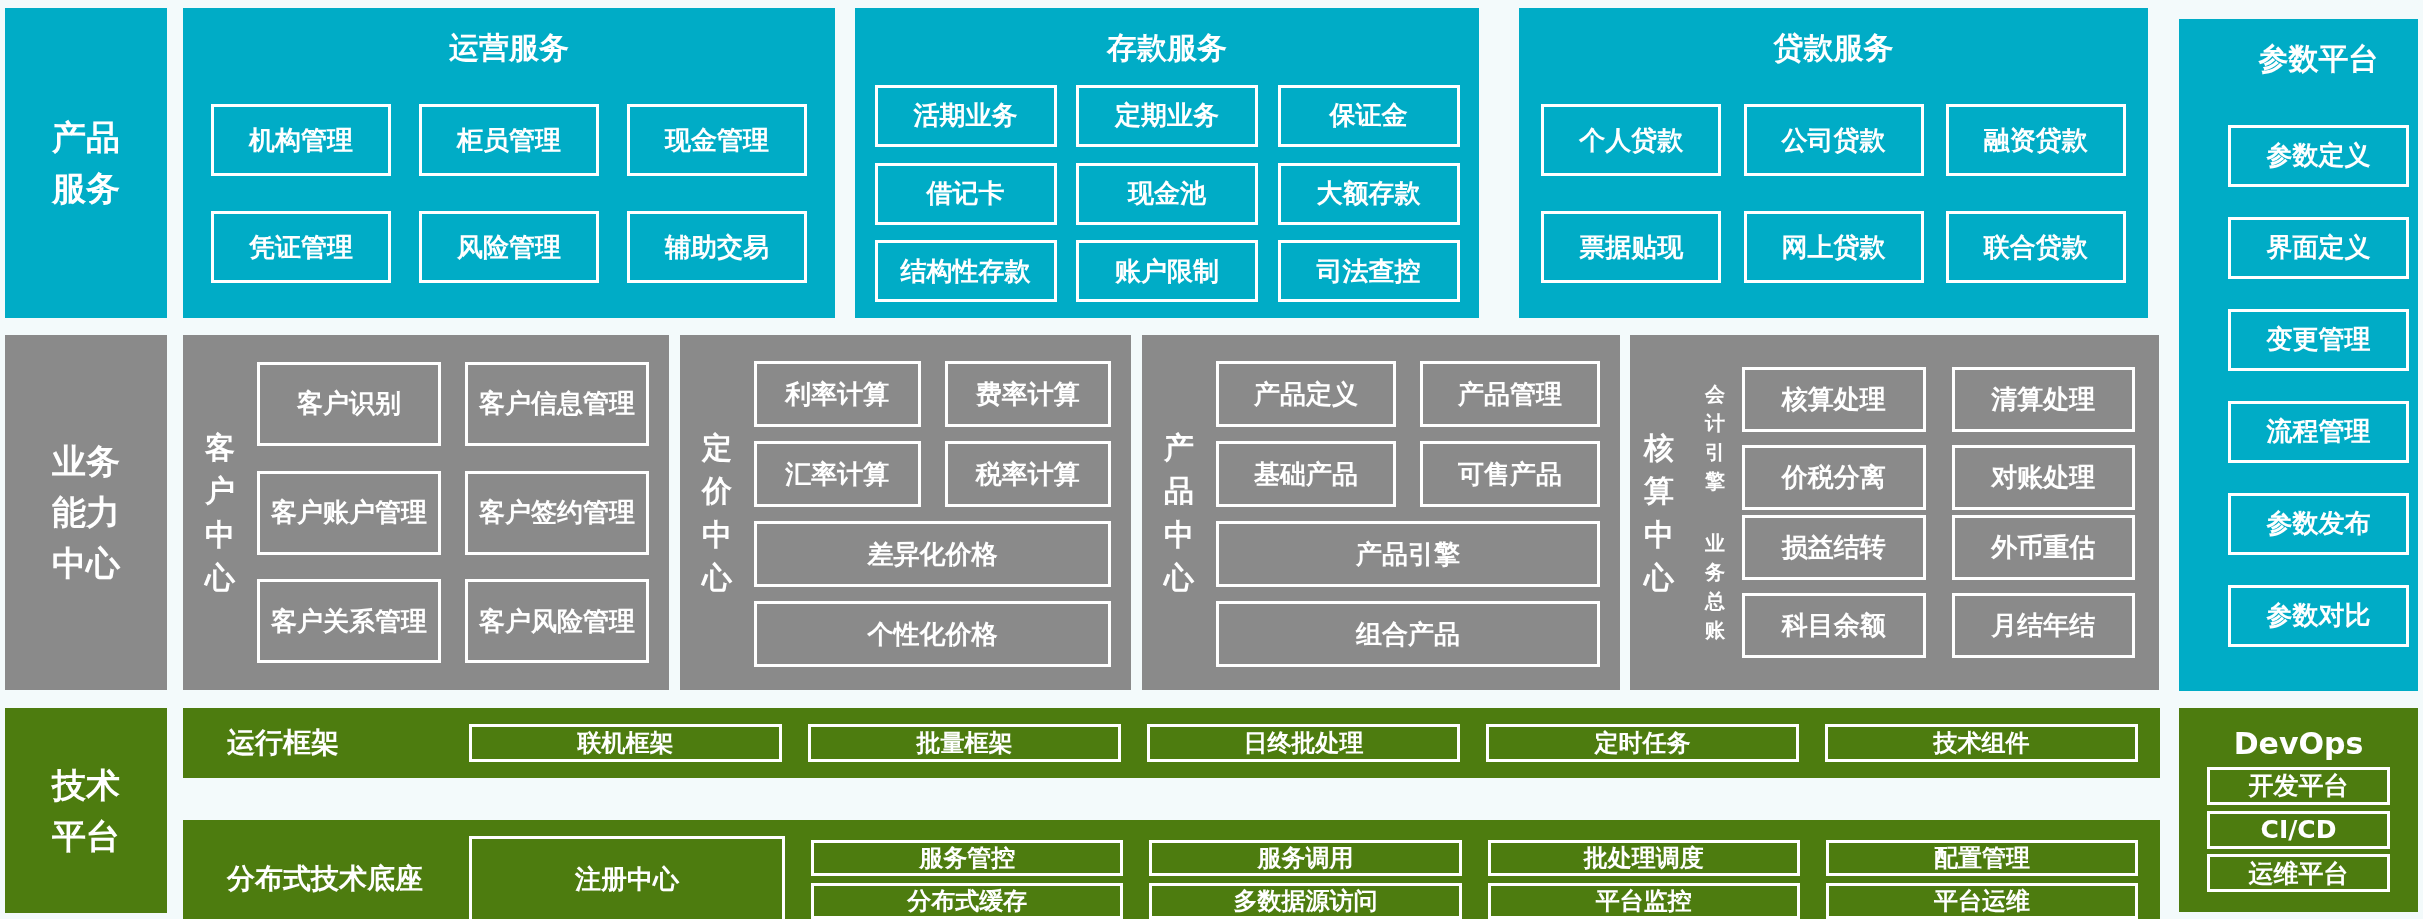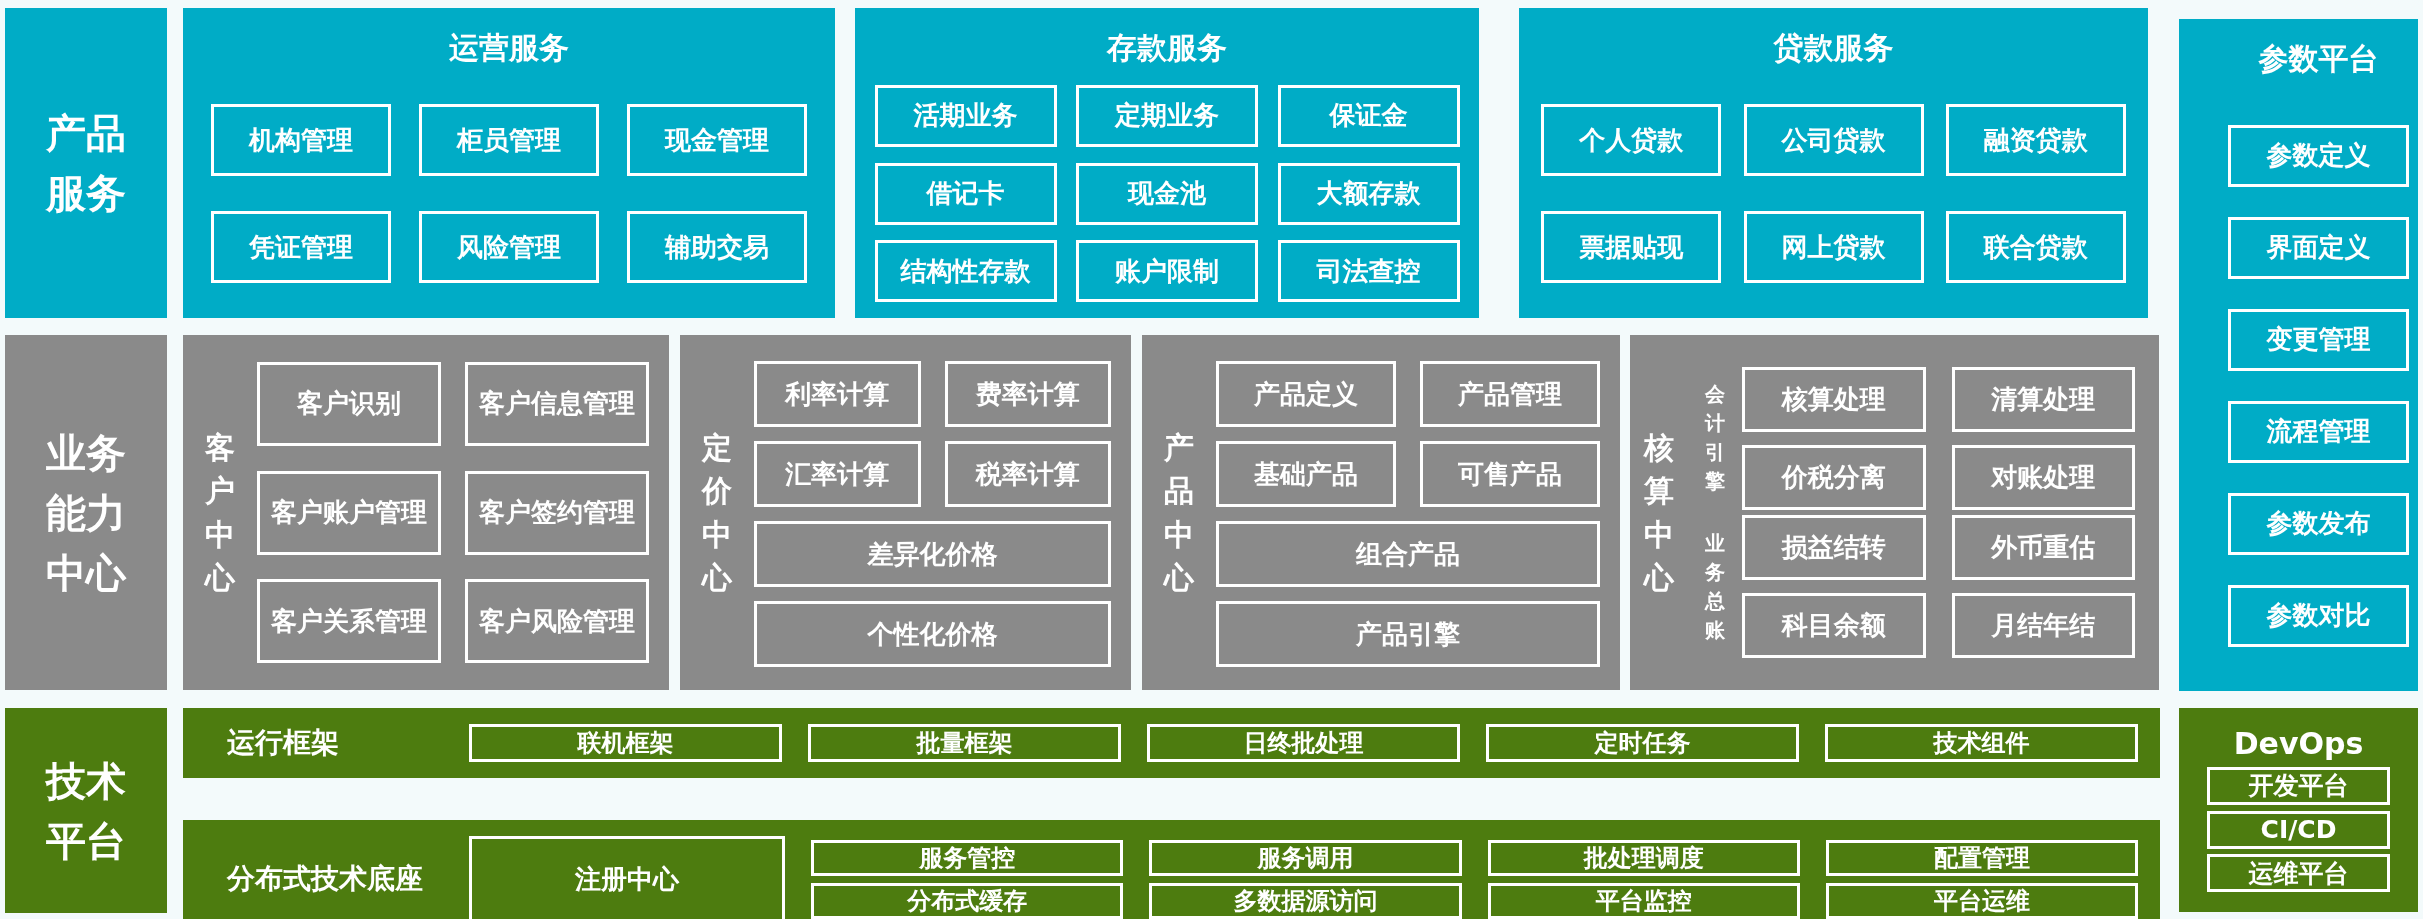--- a/index.html
+++ b/index.html
@@ -4,21 +4,21 @@
 <style>
   html,body{margin:0;padding:0;background:#f3fafb;}
   #canvas{position:relative;width:2423px;height:919px;background:#f3fafb;
           font-family:"DejaVu Sans","Liberation Sans",sans-serif;overflow:hidden;}
   .sec{position:absolute;box-sizing:border-box;color:#fff;font-weight:bold;}
   .teal{background:#00acc6;}
   .gray{background:#8a8a8a;}
   .blue{background:#4d7c0f;}
 
   
-  .side-label{display:flex;align-items:center;justify-content:center;text-align:center;font-size:40px;}
+  .side-label{display:flex;align-items:center;justify-content:center;text-align:center;font-size:34px;}
   .side-label .wrap{width:2.35em;word-break:break-all;line-height:1.5;}
 
   
   .group{display:flex;flex-direction:column;}
   .gtitle{text-align:center;font-size:30px;margin-top:20px;flex:0 0 auto;}
   .boxes{flex:1;display:grid;align-content:space-evenly;justify-content:space-evenly;}
   .box{border:3px solid #fff;display:flex;align-items:center;justify-content:center;
        font-size:26px;text-align:center;box-sizing:border-box;white-space:nowrap;}
   #ops .boxes{grid-template-columns:repeat(3,180px);grid-auto-rows:72px;}
   #dep .boxes{grid-template-columns:repeat(3,182px);grid-auto-rows:62px;}
@@ -167,22 +167,22 @@
 
   <div class="sec gray center-block" id="product">
     <div class="vlabel">
       <div class="vtext">产品中心</div>
     </div>
     <div class="cgrid">
       <div class="box">产品定义</div>
       <div class="box">产品管理</div>
       <div class="box">基础产品</div>
       <div class="box">可售产品</div>
+      <div class="box span2">产品引擎</div>
       <div class="box span2">组合产品</div>
-      <div class="box span2">产品引擎</div>
     </div>
   </div>
 
   <div class="sec gray center-block" id="accounting">
     <div class="vlabel">
       <div class="vtext">核算中心</div>
     </div>
     <div class="acc-content">
       <div class="subgroup">
         <div class="sublabel">

